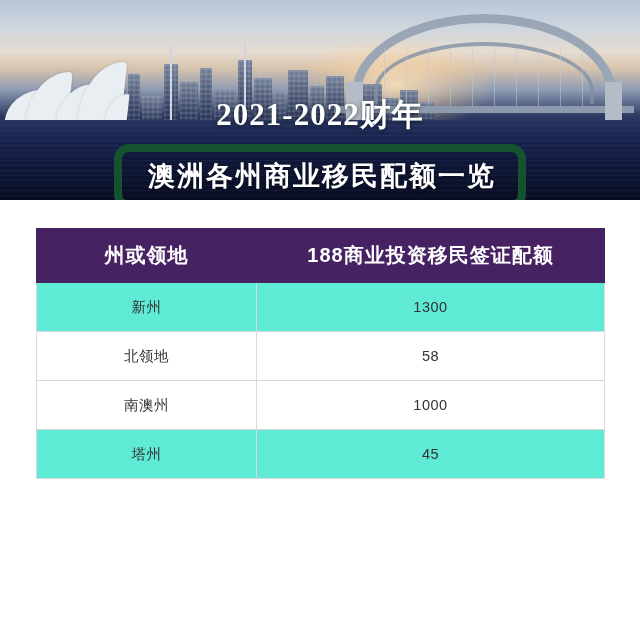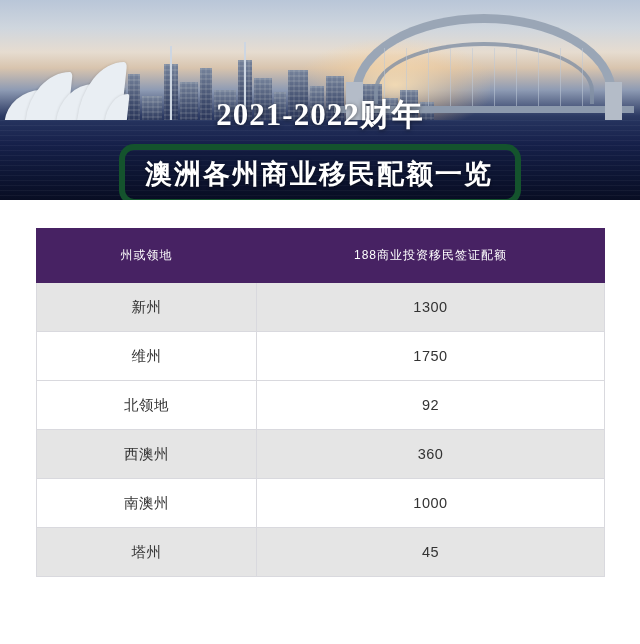--- a/index.html
+++ b/index.html
@@ -189,22 +189,22 @@
     font-size: 31px;
     font-weight: bold;
     color: #ffffff;
     letter-spacing: 1px;
     text-shadow: 0 1px 4px rgba(0,0,0,0.55);
     line-height: 1.1;
   }
   .hero-title-main-wrap {
     display: inline-block;
     margin-top: 12px;
-    padding: 6px 22px 7px 20px;
-    border: 6px solid #14532d;
+    padding: 6px 22px 7px 26px;
+    border: 8px solid #14532d;
     border-radius: 15px;
     background: rgba(10,16,40,0.18);
   }
   .hero-title-main {
     font-family: "Liberation Serif", serif;
     font-size: 27px;
     font-weight: bold;
     color: #ffffff;
     letter-spacing: 2px;
     text-shadow: 0 1px 3px rgba(0,0,0,0.5);
@@ -225,33 +225,33 @@
   }
   table.quota th, table.quota td {
     border: 1px solid #d9d9de;
     text-align: center;
     font-size: 14.5px;
     color: #333333;
   }
   table.quota thead th {
     background: #472263;
     color: #ffffff;
-    font-size: 12px;
-    font-weight: normal;
+    font-size: 20px;
+    font-weight: bold;
     height: 51px;
     border-color: #472263;
     letter-spacing: 1px;
   }
   table.quota tbody td {
     height: 46px;
     background: #ffffff;
     letter-spacing: 0.5px;
   }
   table.quota tbody tr.alt td {
-    background: #e5e5e5;
+    background: #5eead4;
   }
   col.c1 { width: 220px; }
   col.c2 { width: 348px; }
 </style>
 </head>
 <body>
 
 <div class="page">
 
   <div class="hero">
@@ -328,30 +328,22 @@
           <th>州或领地</th>
           <th>188商业投资移民签证配额</th>
         </tr>
       </thead>
       <tbody>
         <tr class="alt">
           <td>新州</td>
           <td>1300</td>
         </tr>
         <tr>
-          <td>维州</td>
-          <td>1750</td>
-        </tr>
-        <tr>
           <td>北领地</td>
-          <td>92</td>
-        </tr>
-        <tr class="alt">
-          <td>西澳州</td>
-          <td>360</td>
+          <td>58</td>
         </tr>
         <tr>
           <td>南澳州</td>
           <td>1000</td>
         </tr>
         <tr class="alt">
           <td>塔州</td>
           <td>45</td>
         </tr>
       </tbody>

